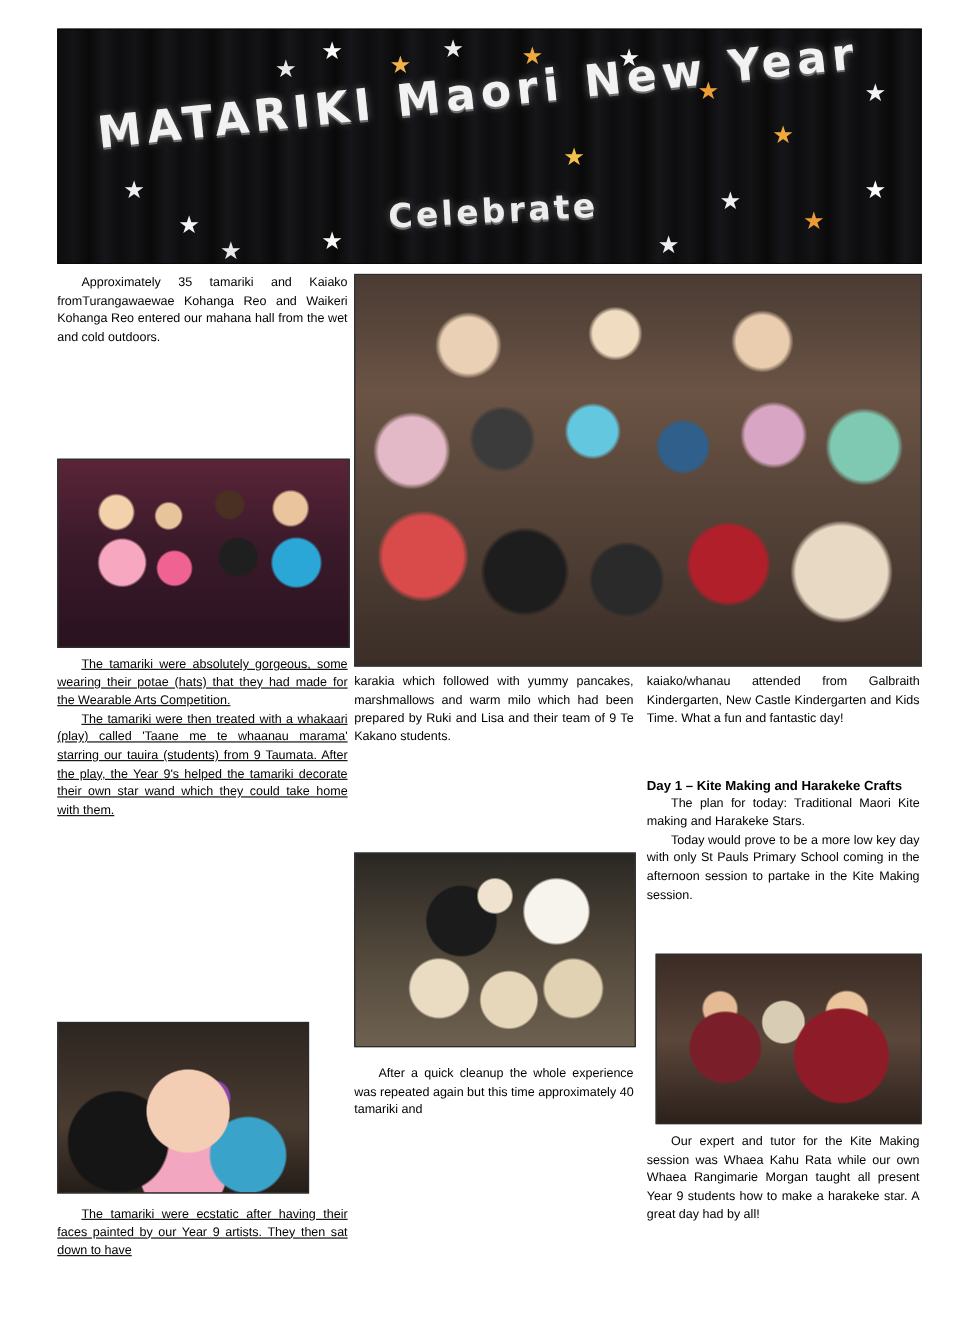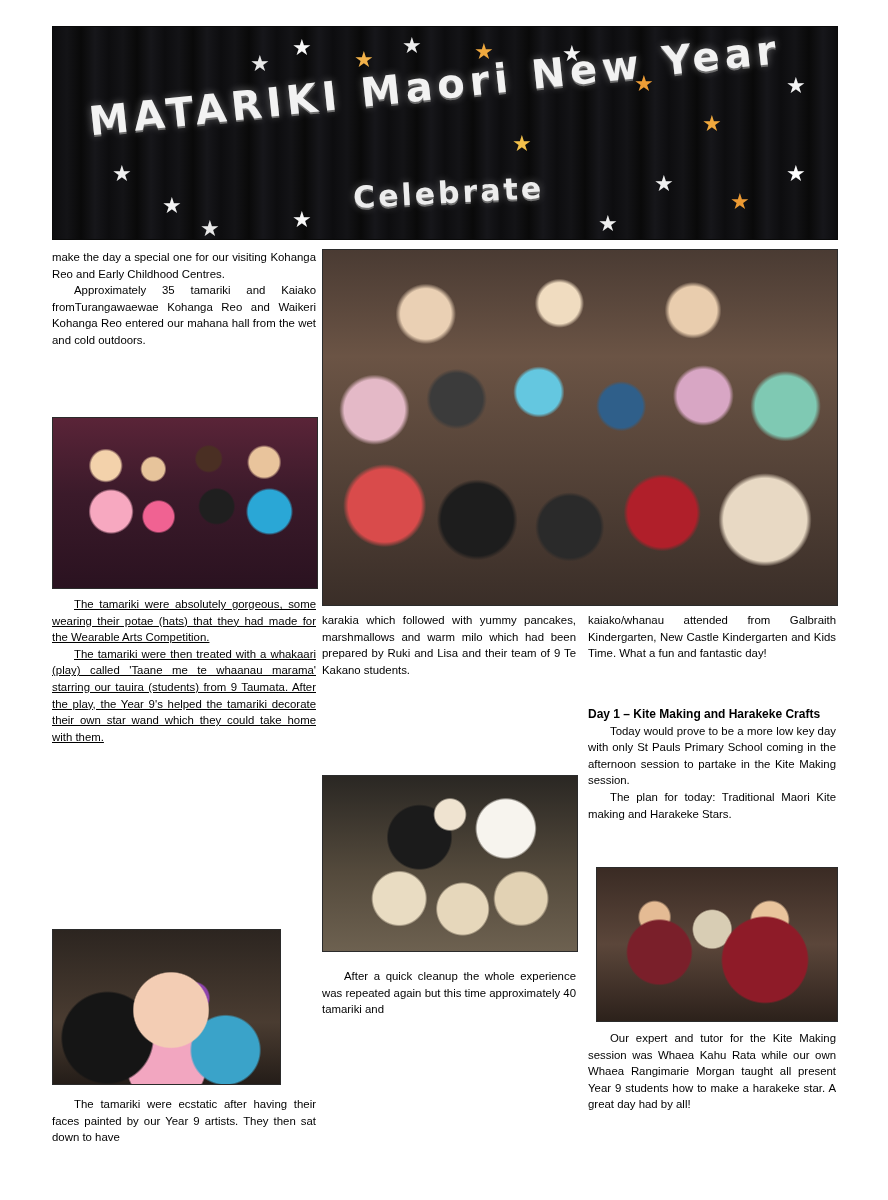--- a/index.html
+++ b/index.html
@@ -243,38 +243,37 @@
       </div>
     <div class="star" style="left:556px; top:200px;">
         <span style="color:#efefef;">★</span>
       </div>
 
     <div class="banner-title">MATARIKI Maori New Year</div>
     <div class="banner-sub">Celebrate</div>
   </div>
 
   <div class="col" style="left:52px; top:249px; width:264px;">
-    <p class="noindent">make the day a special one for our visiting Kohanga Reo and Early Childhood Centres.</p>
     <p>Approximately 35 tamariki and Kaiako fromTurangawaewae Kohanga Reo and Waikeri Kohanga Reo entered our mahana hall from the wet and cold outdoors.</p>
   </div>
 
   <div class="photo p1" style="left:52px; top:417px; width:264px; height:170px;">
     <div class="ph-inner"></div>
   </div>
 
   <div class="col" style="left:52px; top:596px; width:264px;text-decoration:underline;">
     <p>The tamariki were absolutely gorgeous, some wearing their potae (hats) that they had made for the Wearable Arts Competition.</p>
     <p>The tamariki were then treated with a whakaari (play) called 'Taane me te whaanau marama' starring our tauira (students) from 9 Taumata. After the play, the Year 9's helped the tamariki decorate their own star wand which they could take home with them.</p>
   </div>
 
   <div class="photo p3" style="left:52px; top:929px; width:227px; height:154px;">
     <div class="ph-inner"></div>
   </div>
 
-  <div class="col" style="left:52px; top:1096px; width:264px;">
+  <div class="col" style="left:52px; top:1096px; width:264px;text-decoration:underline;">
     <p>The tamariki were ecstatic after having their faces painted by our Year 9 artists.  They then sat down to have</p>
   </div>
 
   <div class="photo p2" style="left:322px; top:249px; width:514px; height:355px;">
     <div class="ph-inner"></div>
   </div>
 
   <div class="col" style="left:322px; top:612px; width:254px;">
     <p class="noindent">karakia which followed with yummy pancakes, marshmallows and warm milo which had been prepared by Ruki and Lisa and their team of 9 Te Kakano students.</p>
   </div>
@@ -286,22 +285,22 @@
   <div class="col" style="left:322px; top:968px; width:254px;">
     <p>After a quick cleanup the whole experience was repeated again but this time approximately 40 tamariki and</p>
   </div>
 
   <div class="col" style="left:588px; top:612px; width:248px;">
     <p class="noindent">kaiako/whanau attended from Galbraith Kindergarten, New Castle Kindergarten and Kids Time.  What a fun and fantastic day!</p>
   </div>
 
   <div class="col" style="left:588px; top:706px; width:248px;">
     <h3>Day 1 – Kite Making and Harakeke Crafts</h3>
+    <p>The plan for today: Traditional Maori Kite making and Harakeke Stars.</p>
     <p>Today would prove to be a more low key day with only St Pauls Primary School coming in the afternoon session to partake in the Kite Making session.</p>
-    <p>The plan for today: Traditional Maori Kite making and Harakeke Stars.</p>
   </div>
 
   <div class="photo p5" style="left:596px; top:867px; width:240px; height:153px;">
     <div class="ph-inner"></div>
   </div>
 
   <div class="col" style="left:588px; top:1030px; width:248px;">
     <p>Our expert and tutor for the Kite Making session was Whaea Kahu Rata while our own Whaea Rangimarie Morgan taught all present Year 9 students how to make a harakeke star. A great day had by all!</p>
   </div>
 

